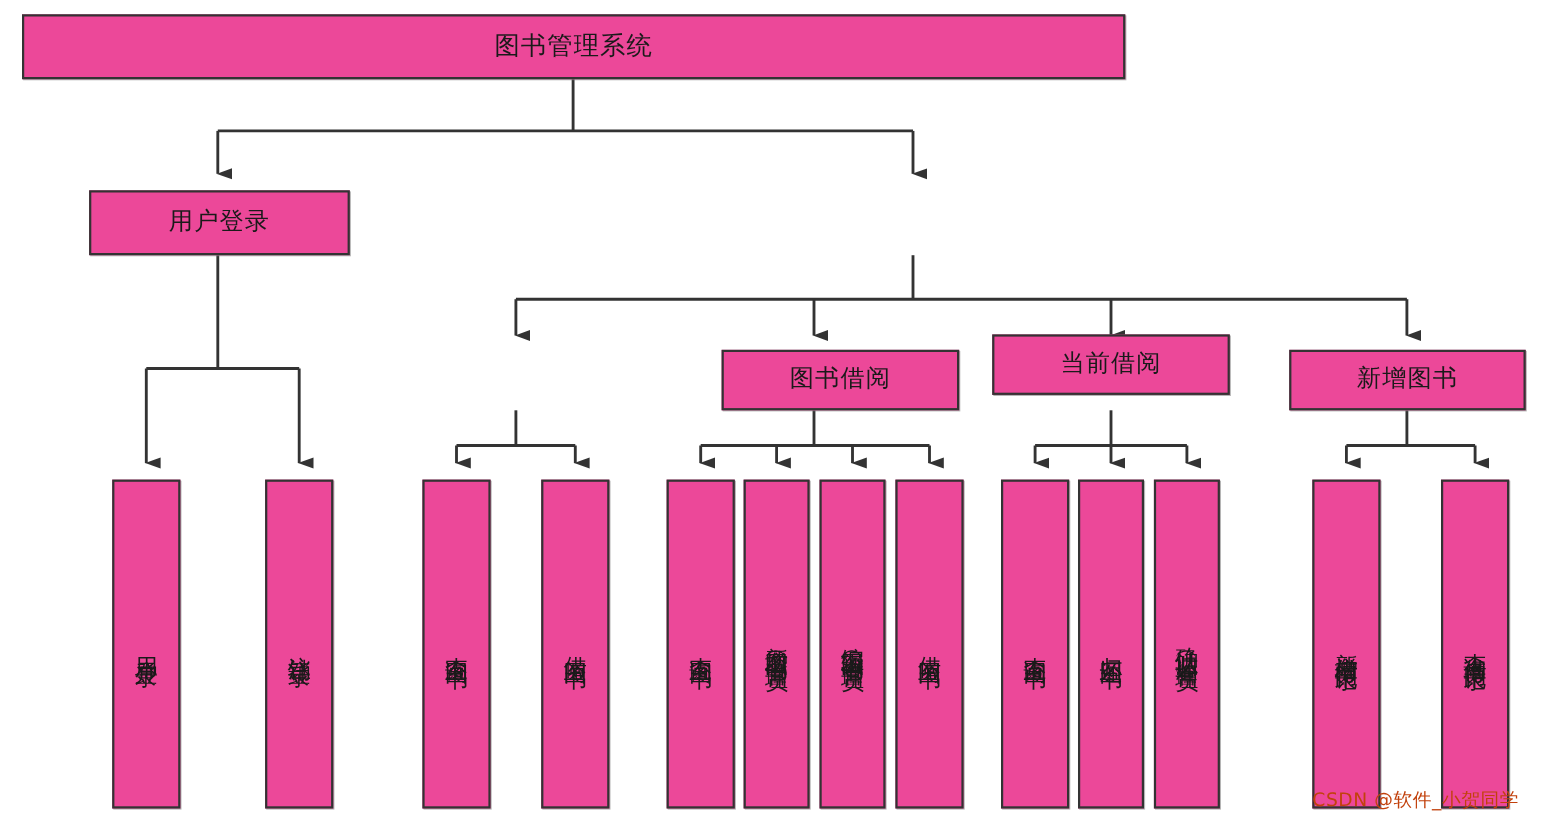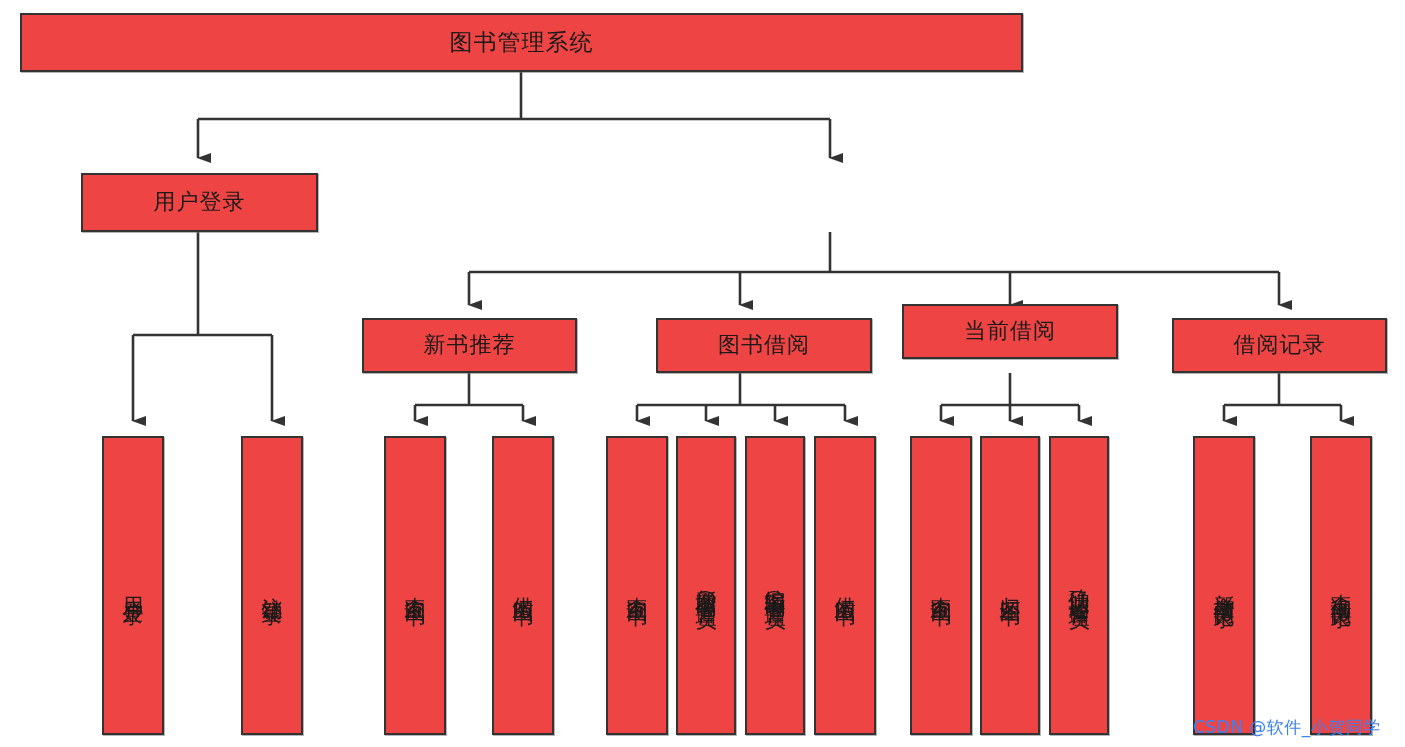--- a/index.html
+++ b/index.html
@@ -22,21 +22,21 @@
     position: absolute;
     left: 0;
     top: 0;
     width: 1405px;
     height: 747px;
     pointer-events: none;
   }
   .node {
     position: absolute;
     box-sizing: border-box;
-    background: #ef4444;
+    background: #ec4899;
     border: 2px solid #333333;
     box-shadow: 1px 1px 0 0 rgba(120,120,120,0.55);
     display: flex;
     align-items: center;
     justify-content: center;
     color: #1a1a1a;
     z-index: 2;
   }
   .node .lbl {
     display: block;
@@ -62,21 +62,21 @@
     writing-mode: vertical-rl;
     text-orientation: upright;
     font-size: 21px;
     line-height: 1.05;
     letter-spacing: 3px;
     max-height: 100%;
   }
   .watermark {
     position: absolute;
     font-size: 17px;
-    color: #3b82f6;
+    color: #c2410c;
     white-space: nowrap;
     z-index: 5;
     letter-spacing: 0.5px;
   }
 </style>
 </head>
 <body>
 
 <div id="canvas">
 
@@ -135,34 +135,31 @@
 
   <div class="node root" style="left:20px; top:13px; width:1003px; height:59px;">
     <span class="lbl">图书管理系统</span>
   </div>
 
   <div class="node horiz" style="left:81px; top:173px; width:237px; height:59px;">
     <span class="lbl">用户登录</span>
   </div>
 
 
-  <div class="node horiz" style="left:362px; top:318px; width:215px; height:55px;">
-    <span class="lbl">新书推荐</span>
-  </div>
 
   <div class="node horiz" style="left:632px; top:318px; width:216px; height:55px;margin-left:24px;">
     <span class="lbl">图书借阅</span>
   </div>
 
   <div class="node horiz" style="left:902px; top:304px; width:216px; height:55px;">
     <span class="lbl">当前借阅</span>
   </div>
 
   <div class="node horiz" style="left:1172px; top:318px; width:215px; height:55px;">
-    <span class="lbl">借阅记录</span>
+    <span class="lbl">新增图书</span>
   </div>
 
   <div class="node leaf" style="left:102px; top:436px; width:62px; height:299px;">
     <span class="lbl">用户登录</span>
   </div>
 
   <div class="node leaf" style="left:241px; top:436px; width:62px; height:299px;">
     <span class="lbl">注销登录</span>
   </div>
 

